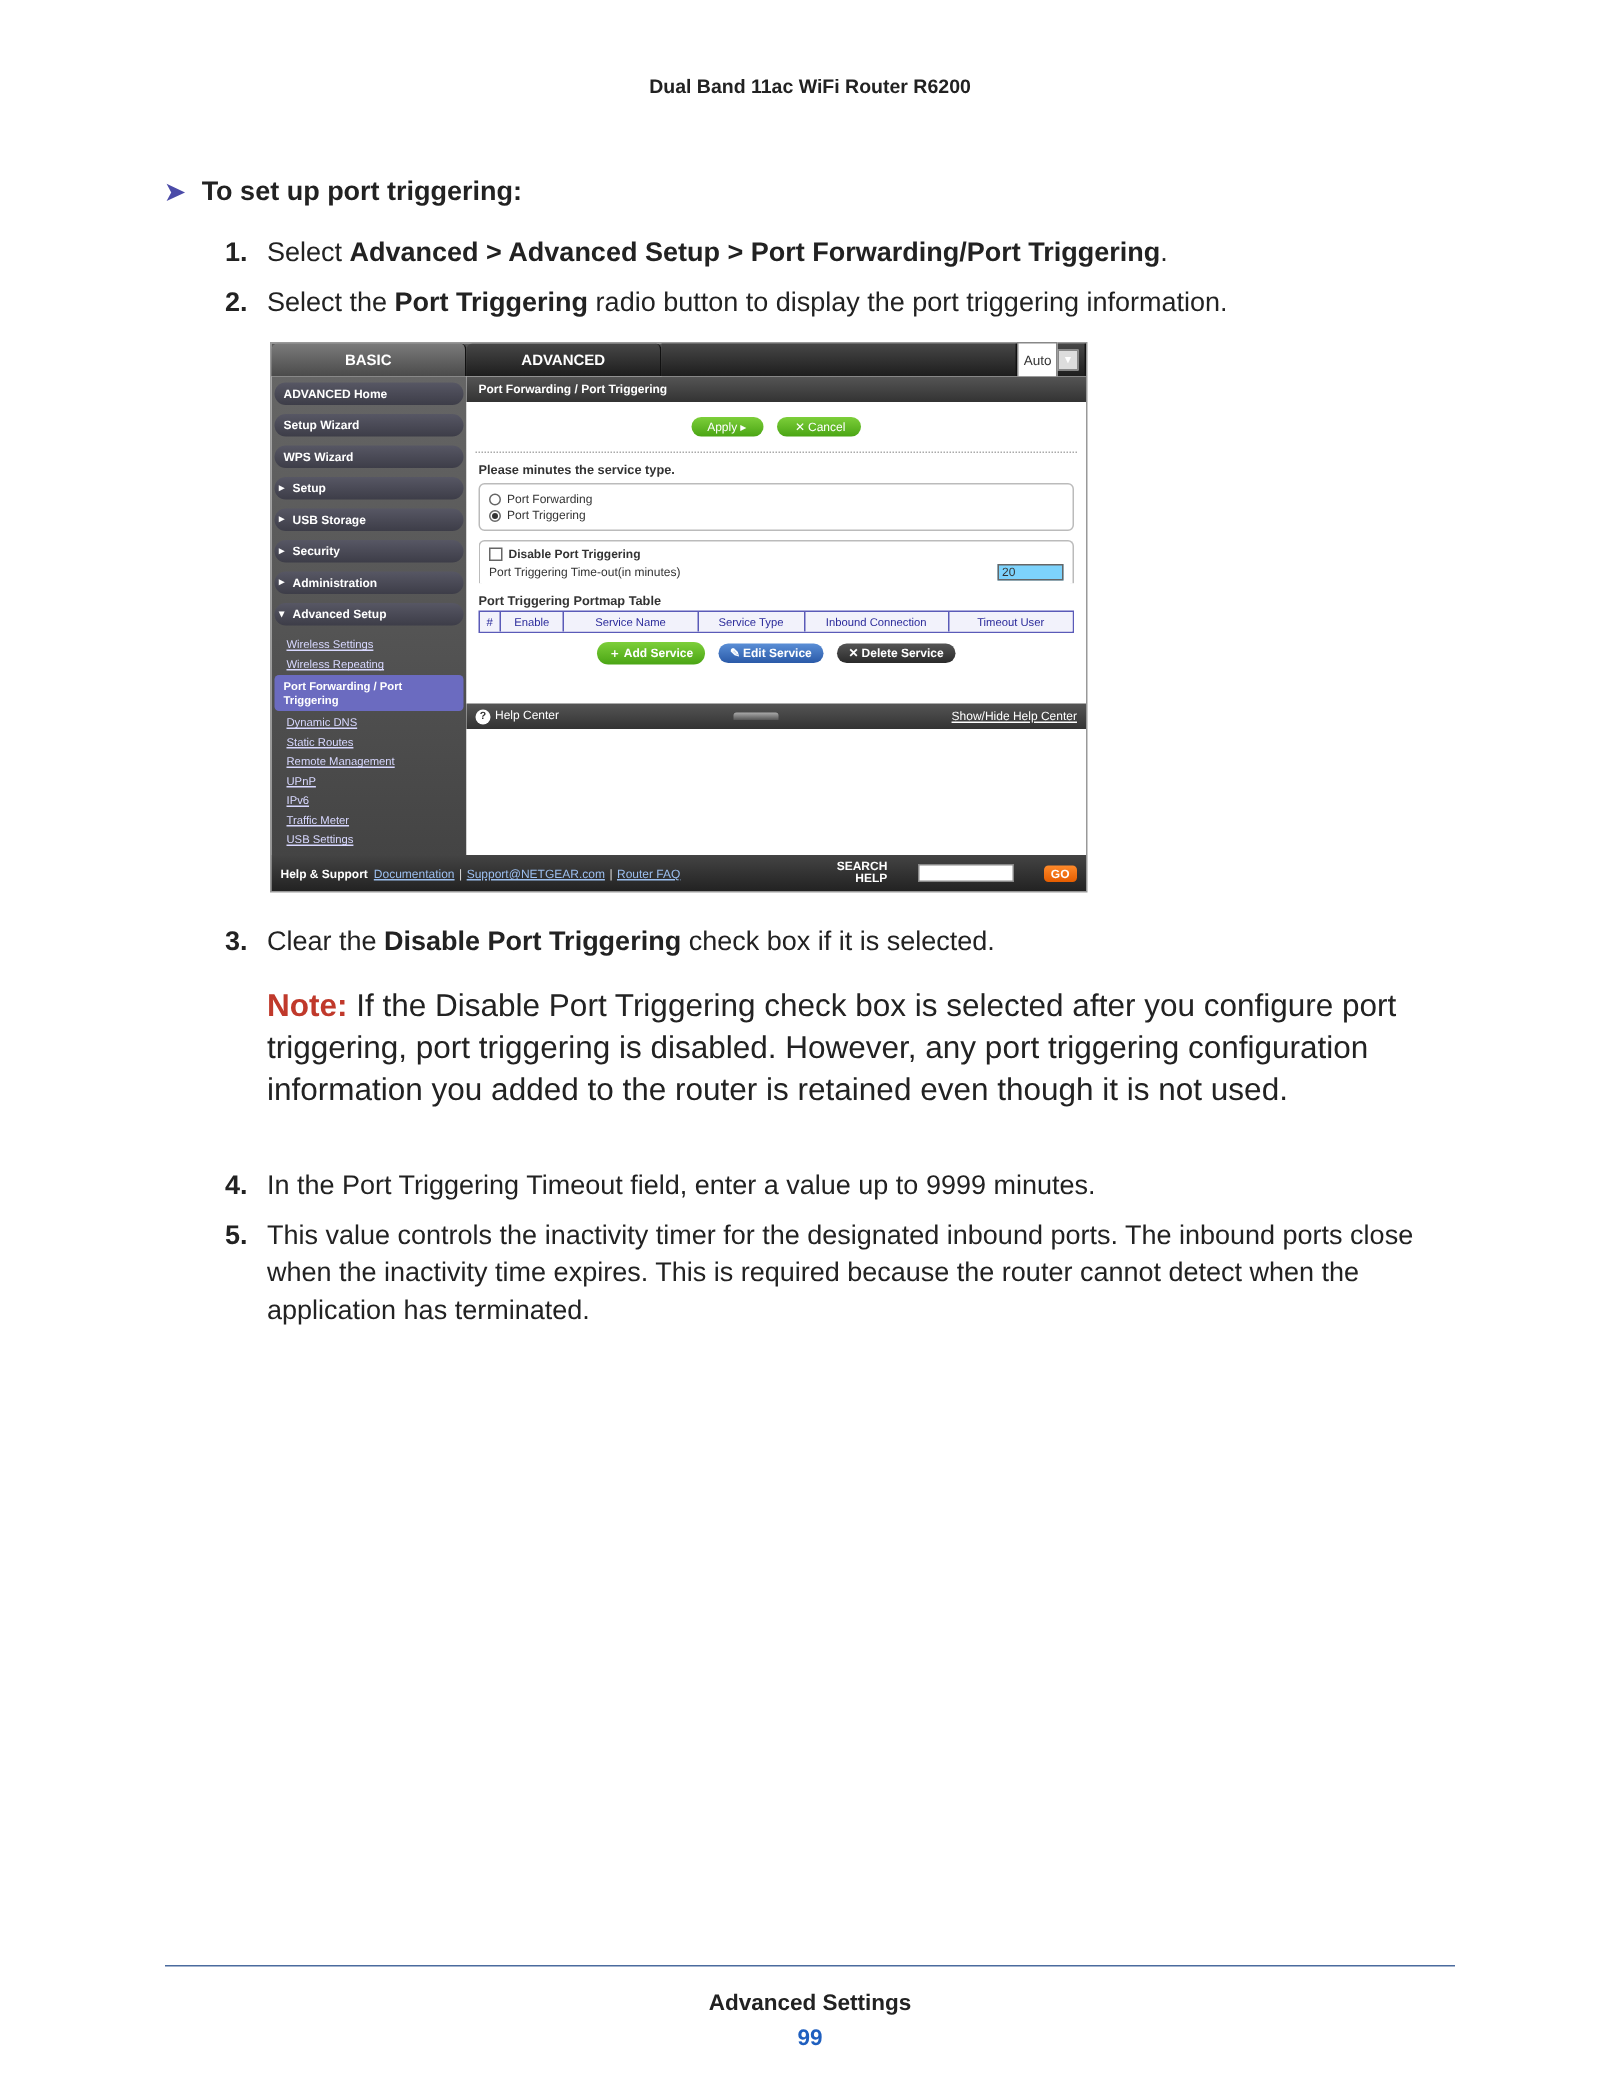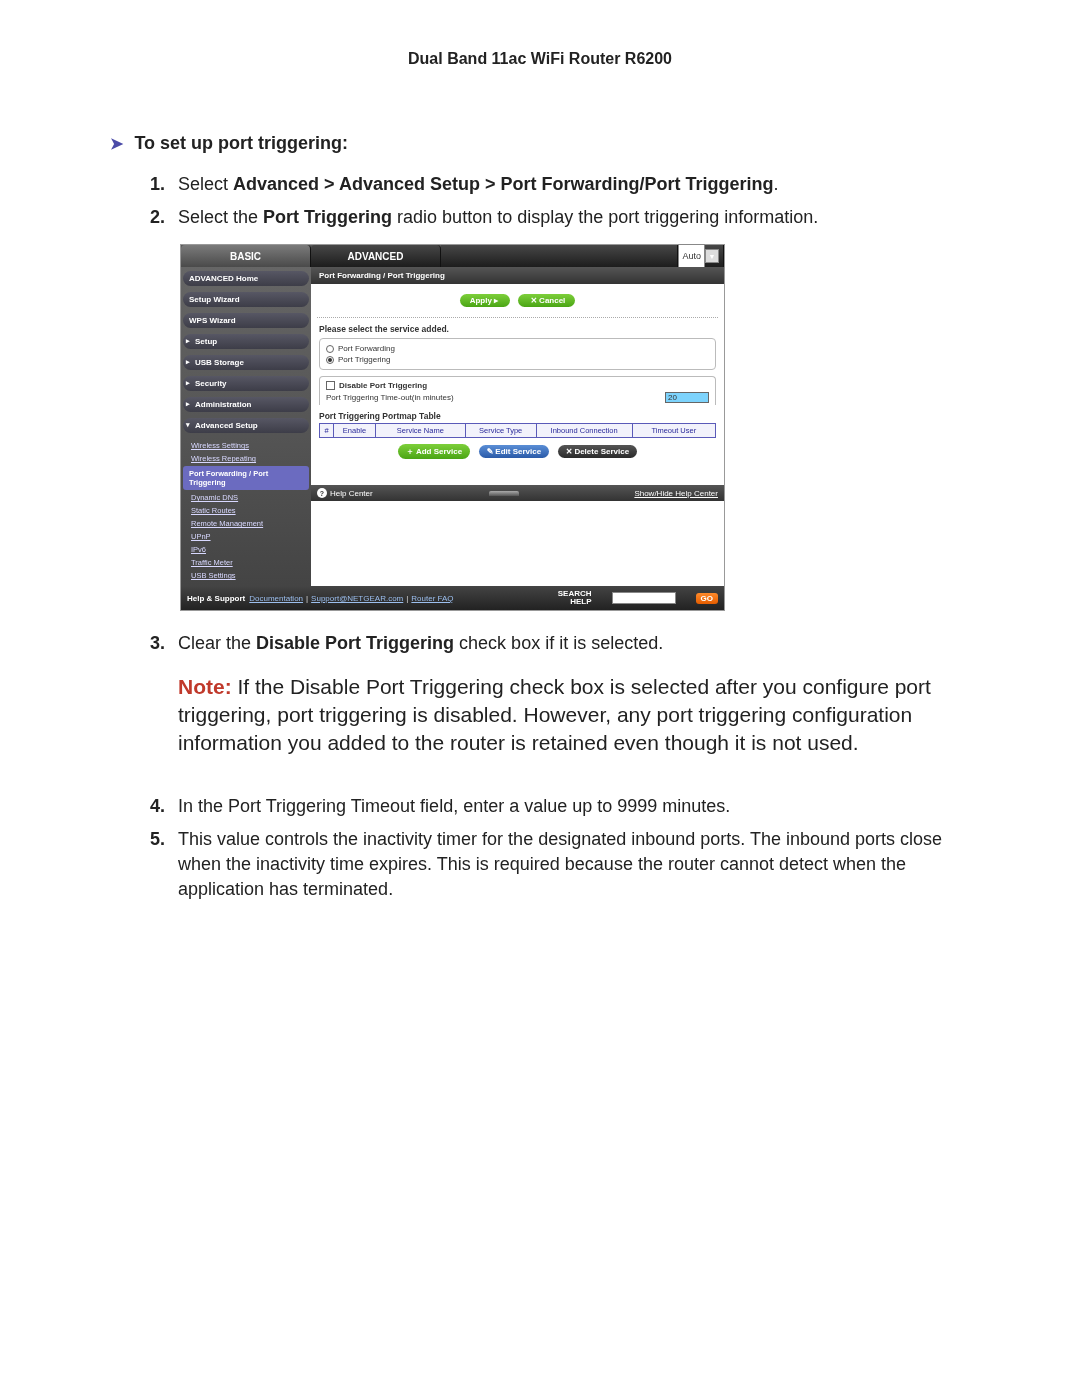--- a/index.html
+++ b/index.html
@@ -1,18 +1,18 @@
 <!DOCTYPE html>
 <html><head>
 <meta charset="utf-8">
 <style>
   * { box-sizing: border-box; margin: 0; padding: 0; }
   body { font-family: Arial, Helvetica, sans-serif; background: #fff; width: 1080px; margin: 0 auto; font-size: 18px; color: #222; }
   .page { padding: 50px 110px 30px 110px; position: relative; min-height: 1397px; }
-  .doc-header { text-align: center; font-weight: bold; font-size: 16px; margin-bottom: 65px; }
+  .doc-header { text-align: center; font-weight: bold; font-size: 13px; margin-bottom: 52px; }
   .section-title { font-weight: bold; font-size: 18px; margin-bottom: 18px; }
   .arrow { color: #4b4ba8; font-size: 16px; margin-right: 6px; }
   ol.steps { list-style: none; padding-left: 40px; }
   ol.steps > li { margin-bottom: 8px; position: relative; padding-left: 28px; font-size: 18px; line-height: 1.4; }
   ol.steps > li .num { position: absolute; left: 0; font-weight: bold; }
   ol.steps b { font-weight: bold; }
   .note-block { margin: 16px 0 36px 68px; font-size: 21px; line-height: 1.35; }
   .note-block .note-label { color: #c0392b; font-weight: bold; }
   .footer { position: absolute; bottom: 30px; left: 0; right: 0; text-align: center; }
   .footer-line { border-top: 1px solid #4b6b9e; margin: 0 110px 16px 110px; }
@@ -34,21 +34,21 @@
   .sidebar { width: 130px; background: linear-gradient(#666,#444); padding: 4px 2px; }
   .sb-item { background: linear-gradient(#575764,#3d3d48); color: #fff; border-radius: 8px; padding: 3px 6px; margin-bottom: 6px; font-size: 8px; font-weight: bold; position: relative; }
   .sb-item.collapsed::before { content: "▸"; position: absolute; left: 3px; font-size: 7px; }
   .sb-item.expanded::before { content: "▾"; position: absolute; left: 3px; font-size: 7px; }
   .sb-item.collapsed, .sb-item.expanded { padding-left: 12px; }
   .sb-sub { color: #d8d8ff; font-size: 7.5px; text-decoration: underline; padding: 2px 0 2px 8px; }
   .sb-sub.active { background: #6b6bc0; color: #fff; border-radius: 3px; font-weight: bold; text-decoration: none; padding: 3px 6px; margin: 1px 0; }
   .main { flex: 1; background: #fff; position: relative; }
   .crumb { background: linear-gradient(#555,#333); color: #fff; font-size: 8px; font-weight: bold; padding: 4px 8px; }
   .btnrow { text-align: center; padding: 10px 0; border-bottom: 1px dotted #aaa; margin: 0 6px; }
-  .gbtn { display: inline-flex; align-items: flex-start; background: linear-gradient(#7dcf3a,#4aa514); color: #fff; font-size: 8px; font-weight: bold; border-radius: 8px; padding: 2px 10px; margin: 0 3px; }
+  .gbtn { display: inline-flex; align-items: flex-start; background: linear-gradient(#7dcf3a,#4aa514); color: #fff; font-size: 8px; font-weight: normal; border-radius: 8px; padding: 2px 10px; margin: 0 3px; }
   .gbtn .sym { margin: 0 2px; font-size: 8px; }
   .sec-label { font-weight: bold; font-size: 8.5px; padding: 6px 8px 4px 8px; }
   .radio-box { border: 1px solid #bbb; border-radius: 4px; margin: 0 8px; padding: 4px 6px; }
   .radio-row { font-size: 8px; padding: 1px 0; display: flex; align-items: flex-end; gap: 4px; }
   .radio-dot { width: 8px; height: 8px; border: 1px solid #666; border-radius: 50%; display: inline-flex; align-items: center; justify-content: center; }
   .radio-dot.on::after { content: ""; width: 4px; height: 4px; background: #333; border-radius: 50%; }
   .opt-box { border: 1px solid #bbb; border-bottom: none; border-radius: 4px 4px 0 0; margin: 6px 8px 0 8px; padding: 4px 6px 2px 6px; }
   .chk-row { font-size: 8px; display: flex; align-items: center; gap: 4px; }
   .chk { width: 9px; height: 9px; border: 1px solid #666; background: #fff; }
   .to-row { font-size: 8px; display: flex; justify-content: space-between; align-items: center; padding-top: 2px; }
@@ -139,21 +139,21 @@
           <div class="btnrow">
             <span class="gbtn">
                 <span>Apply</span>
                 <span class="sym">▸</span>
               </span>
             <span class="gbtn">
                 <span class="sym">✕</span>
                 <span>Cancel</span>
               </span>
           </div>
-          <div class="sec-label">Please select the service added.</div>
+          <div class="sec-label">Please minutes the service type.</div>
           <div class="radio-box">
             <div class="radio-row">
                 <span class="radio-dot"></span>
                 <span>Port Forwarding</span>
               </div>
             <div class="radio-row">
                 <span class="radio-dot on"></span>
                 <span>Port Triggering</span>
               </div>
           </div>
@@ -233,13 +233,18 @@
     <li>
       <span class="num">4.</span>
       <span>In the Port Triggering Timeout field, enter a value up to 9999 minutes.</span>
     </li>
     <li>
       <span class="num">5.</span>
       <span>This value controls the inactivity timer for the designated inbound ports. The inbound ports close when the inactivity time expires. This is required because the router cannot detect when the application has terminated.</span>
     </li>
   </ol>
 
+  <div class="footer">
+    <div class="footer-line"></div>
+    <div class="ftitle">Advanced Settings</div>
+    <div class="fnum">99</div>
+  </div>
 </div>
 
 </body></html>

